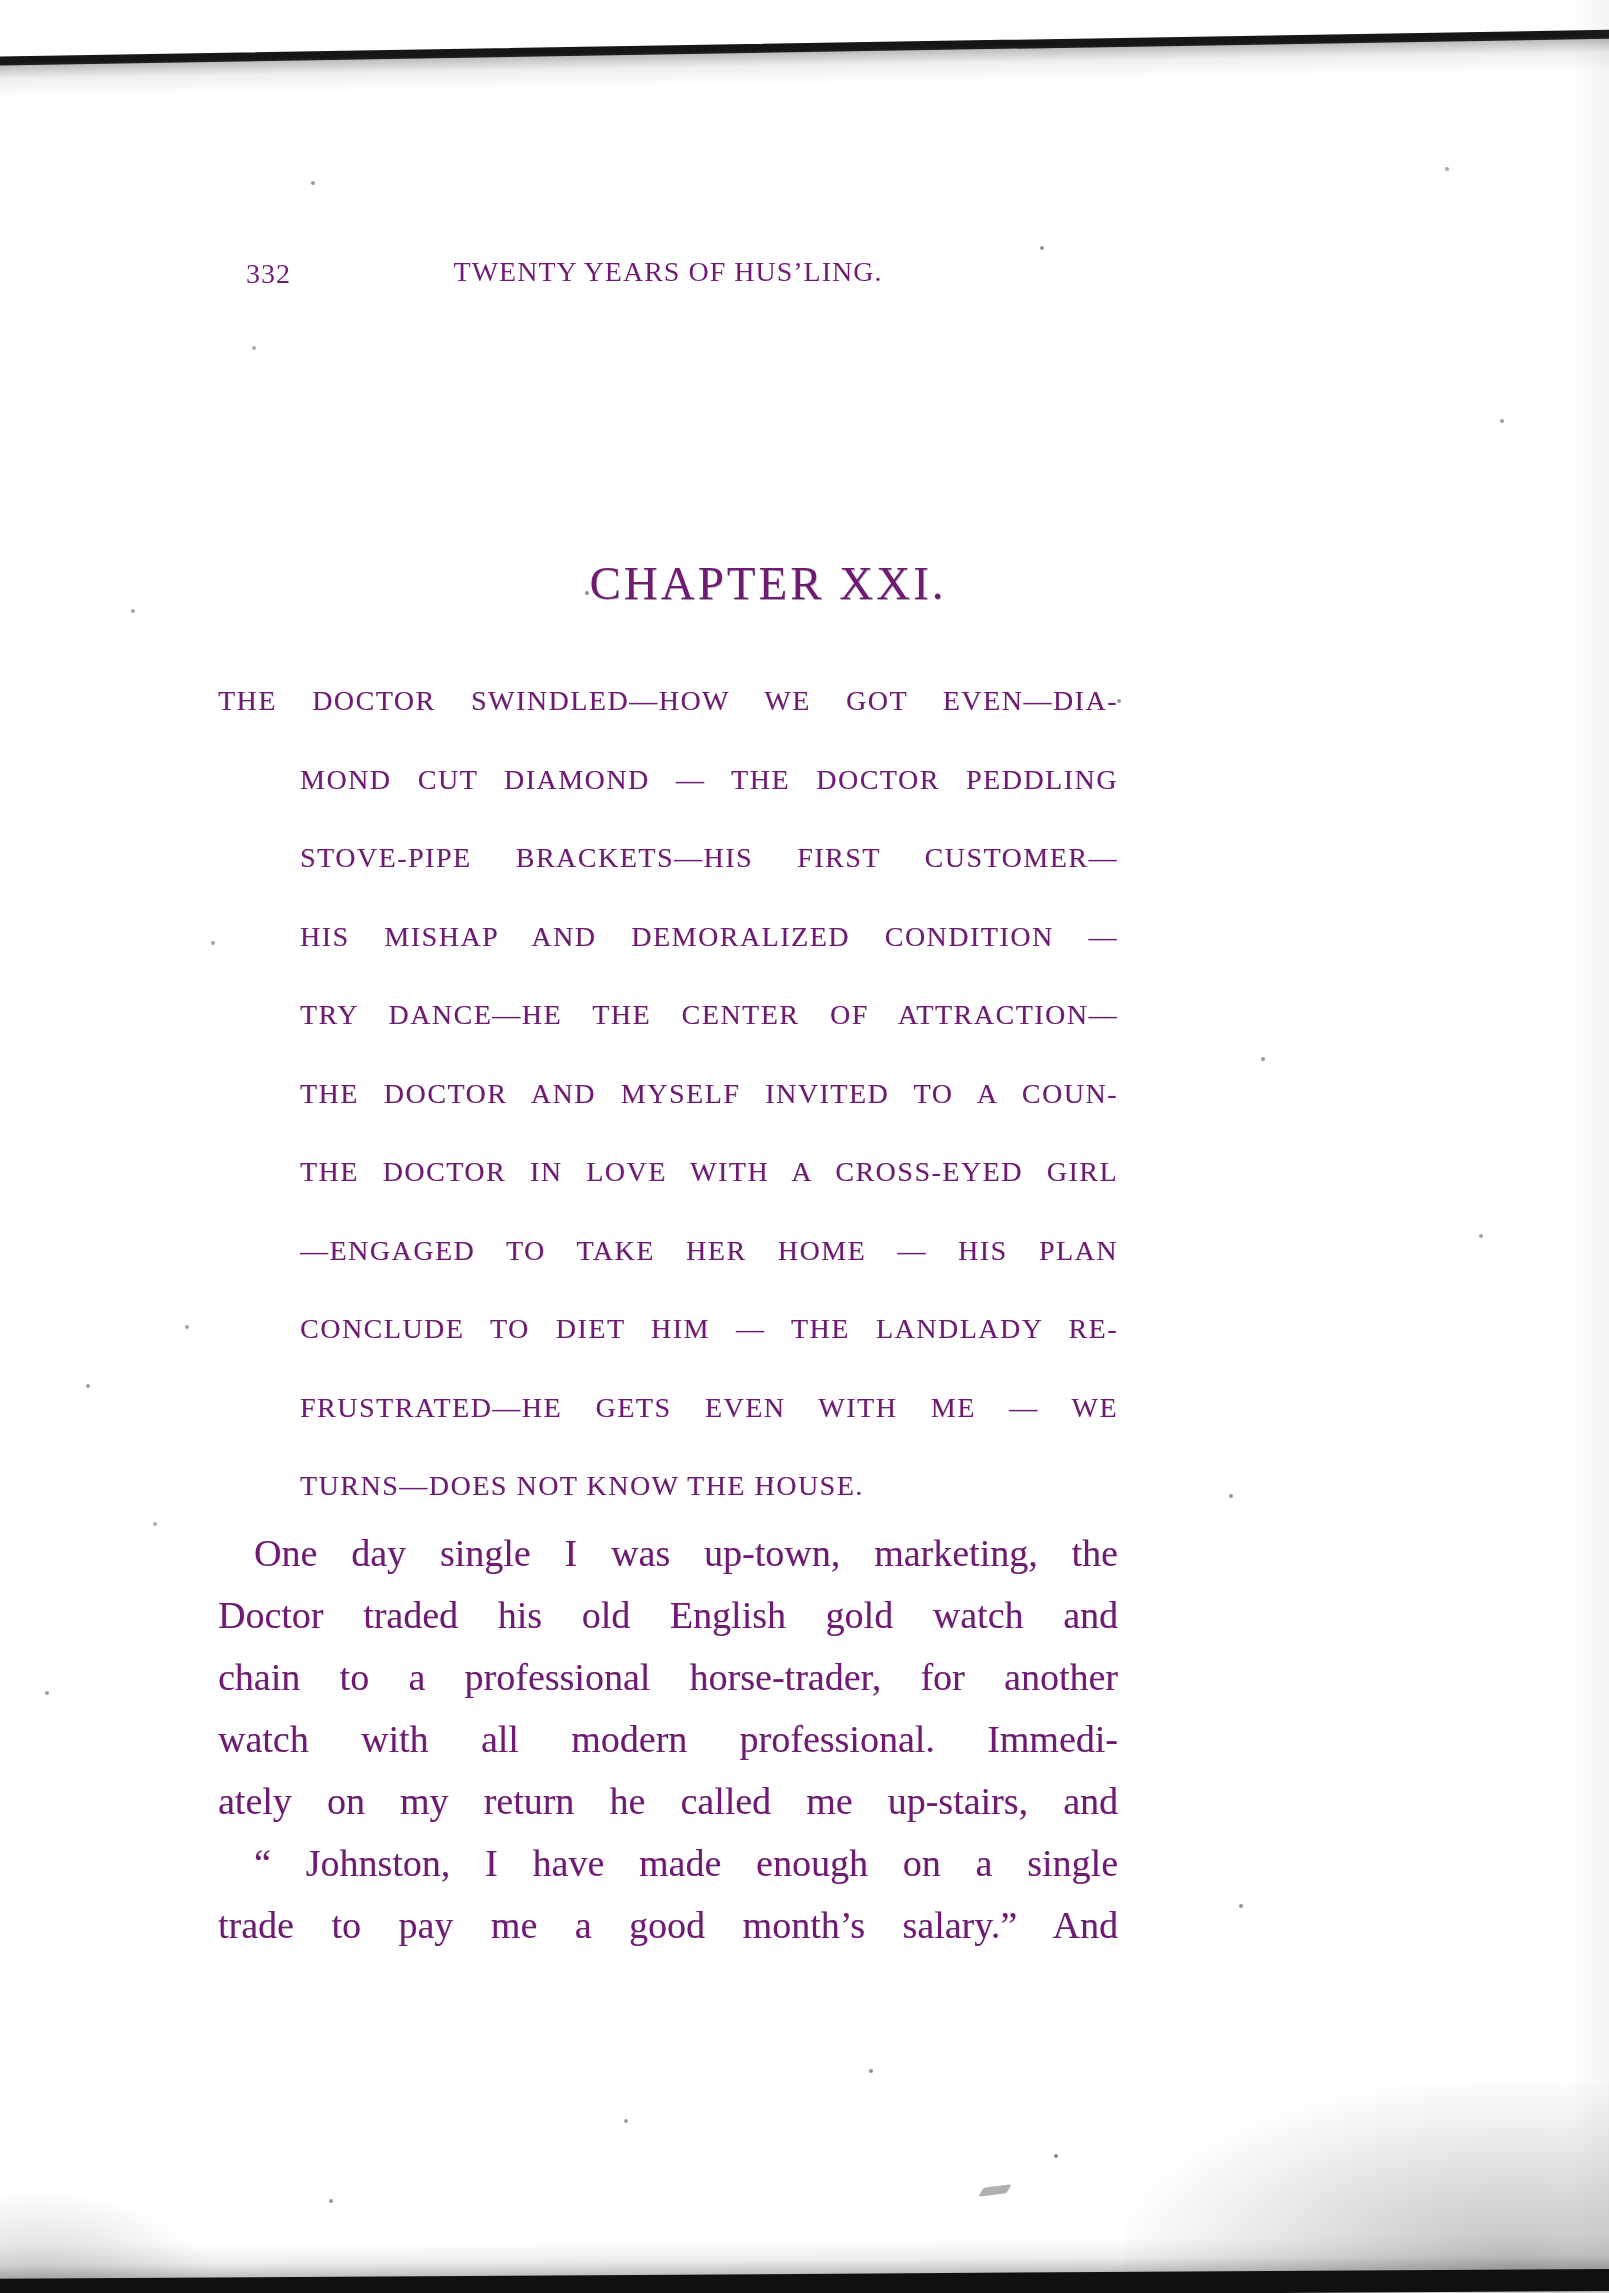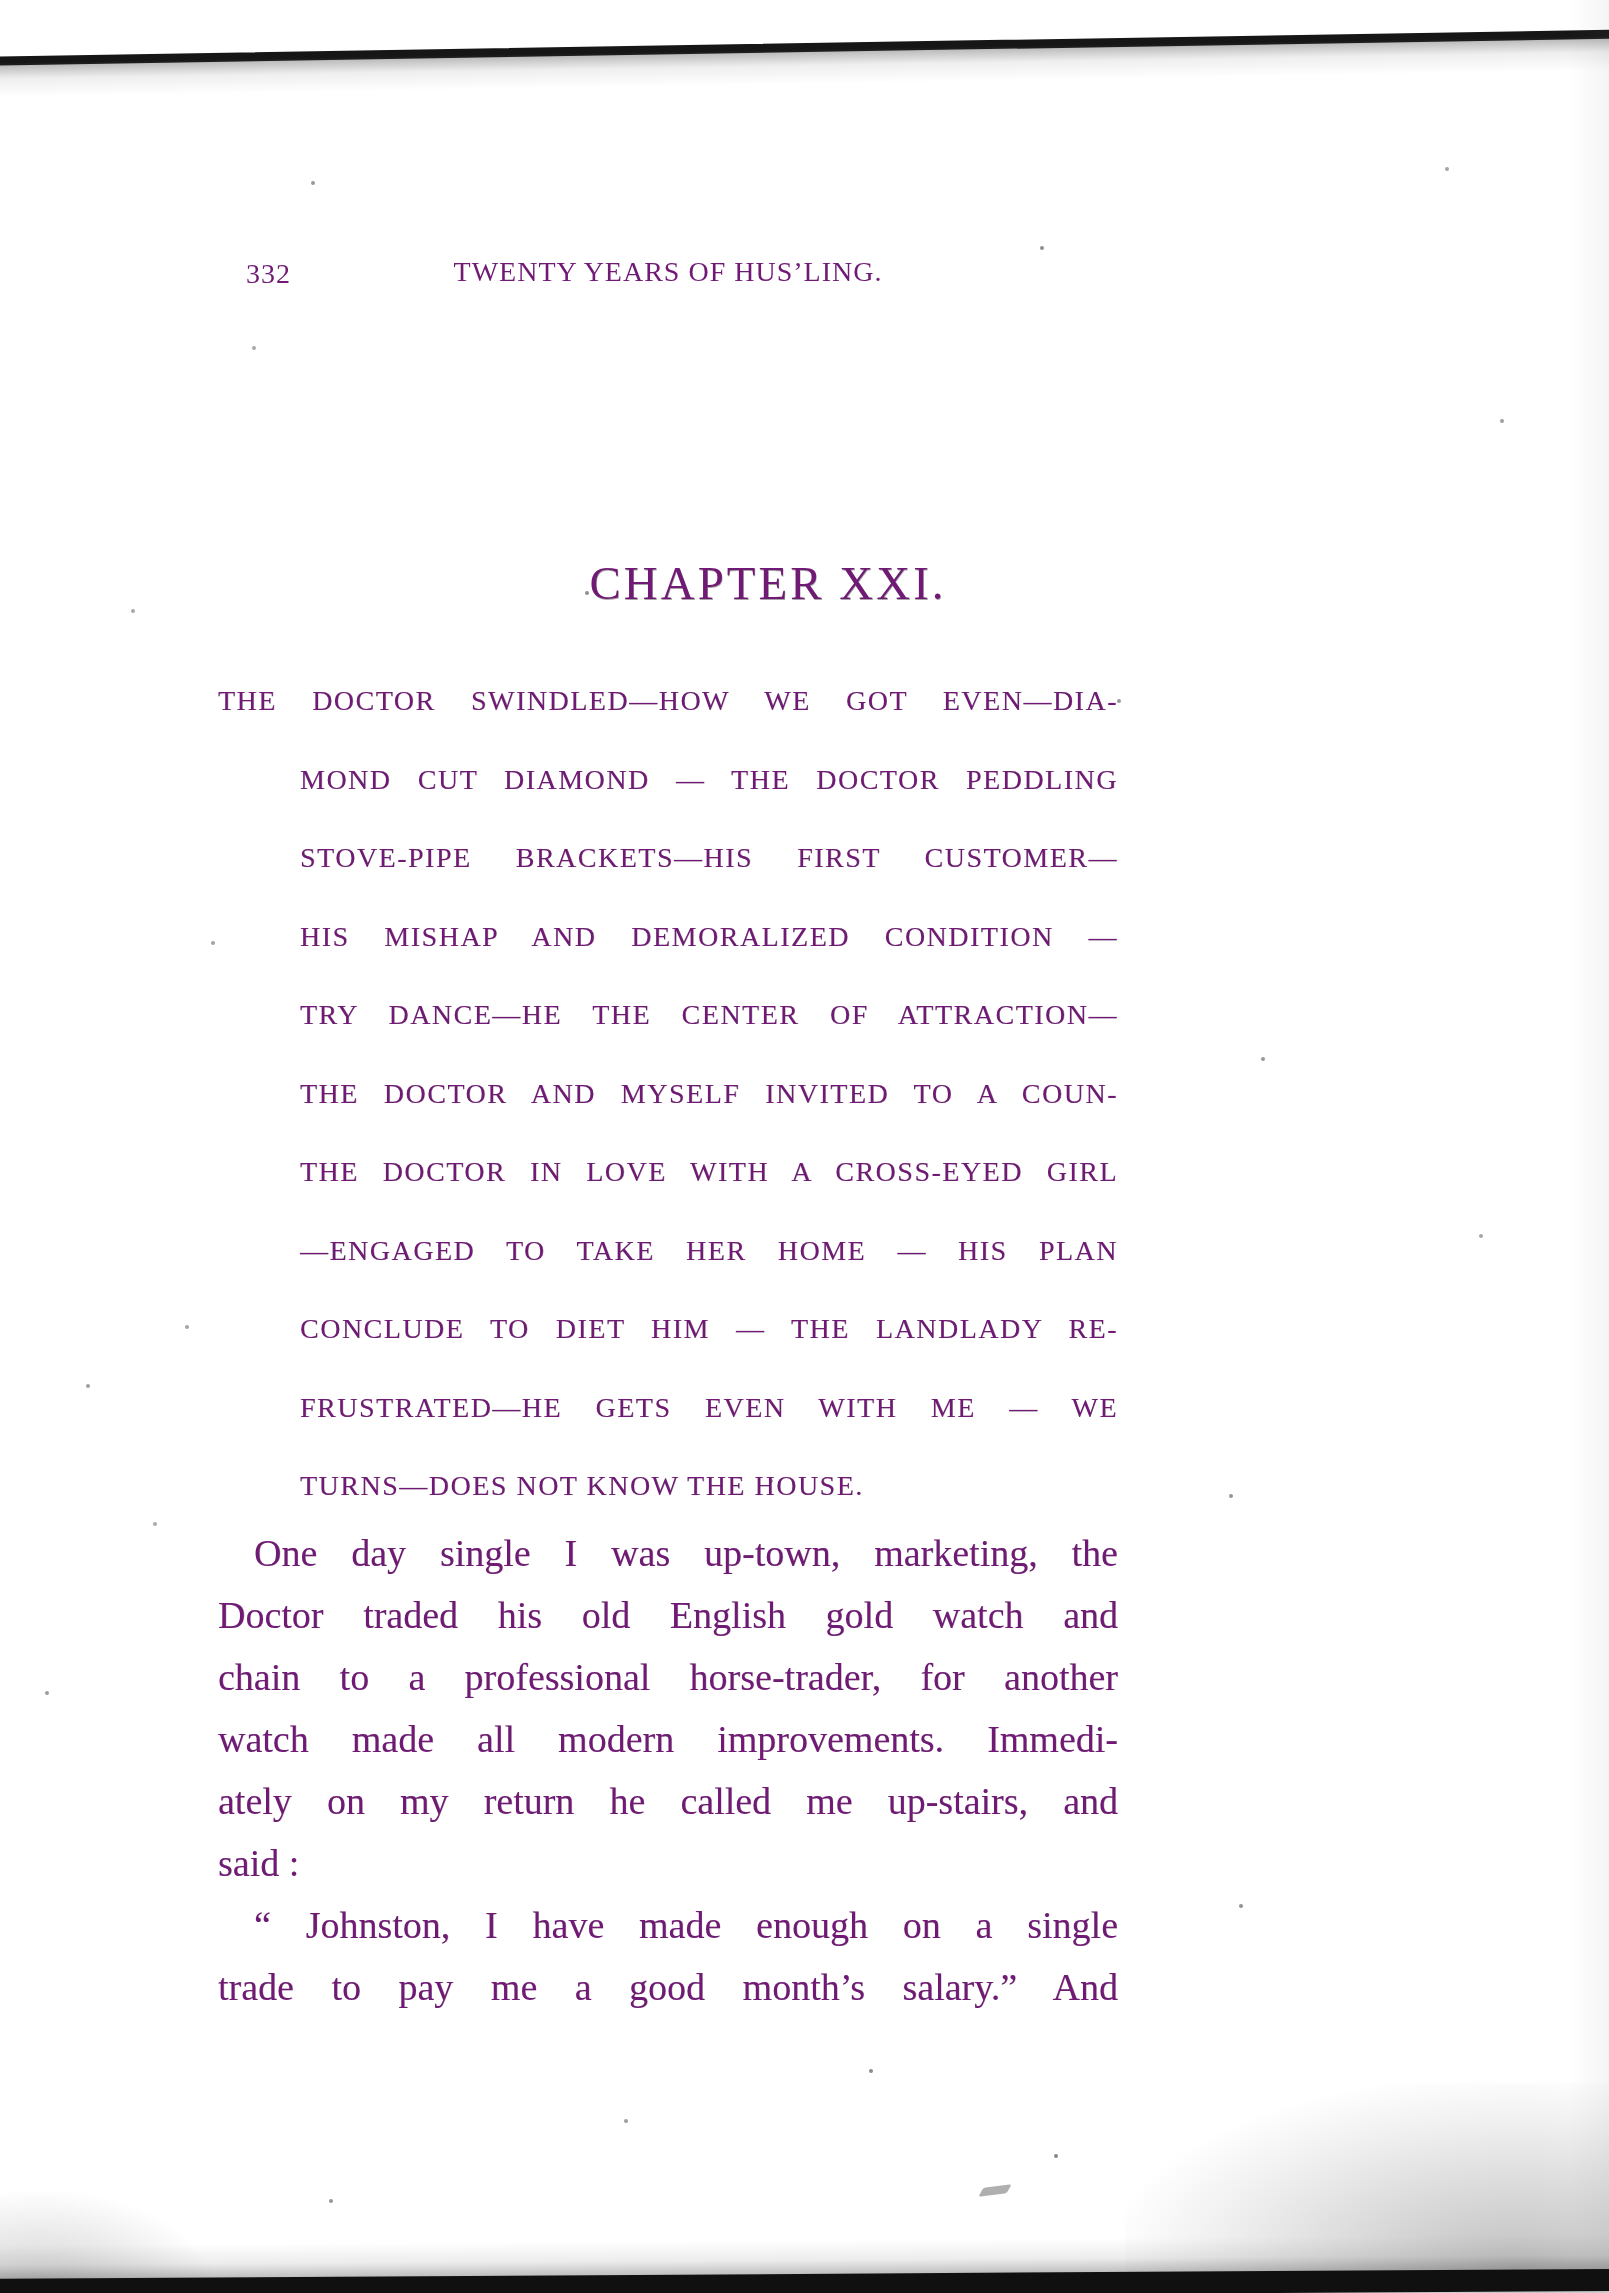--- a/index.html
+++ b/index.html
@@ -142,23 +142,22 @@
     <div class="syn-line cont">—ENGAGED TO TAKE HER HOME — HIS PLAN</div>
     <div class="syn-line cont">CONCLUDE TO DIET HIM — THE LANDLADY RE-</div>
     <div class="syn-line cont">FRUSTRATED—HE GETS EVEN WITH ME — WE</div>
     <div class="syn-line cont endline">TURNS—DOES NOT KNOW THE HOUSE.</div>
   </section>
 
   <section class="body-text text-col">
     <div class="body-line indent">One day single I was up-town, marketing, the</div>
     <div class="body-line">Doctor traded his old English gold watch and</div>
     <div class="body-line">chain to a professional horse-trader, for another</div>
-    <div class="body-line">watch made all modern improvements.  Immedi-</div>
+    <div class="body-line">watch with all modern professional.  Immedi-</div>
     <div class="body-line">ately on my return he called me up-stairs, and</div>
-    <div class="body-line endline">said :</div>
     <div class="body-line indent">“ Johnston, I have made enough on a single</div>
     <div class="body-line">trade to pay me a good month’s salary.”  And</div>
   </section>
 
   <div class="smudge"></div>
   <div class="mottle-bottom-right"></div>
   <div class="mottle-bottom-left"></div>
   <div class="edge-bottom-fuzz"></div>
   <div class="edge-bottom-line"></div>
 

